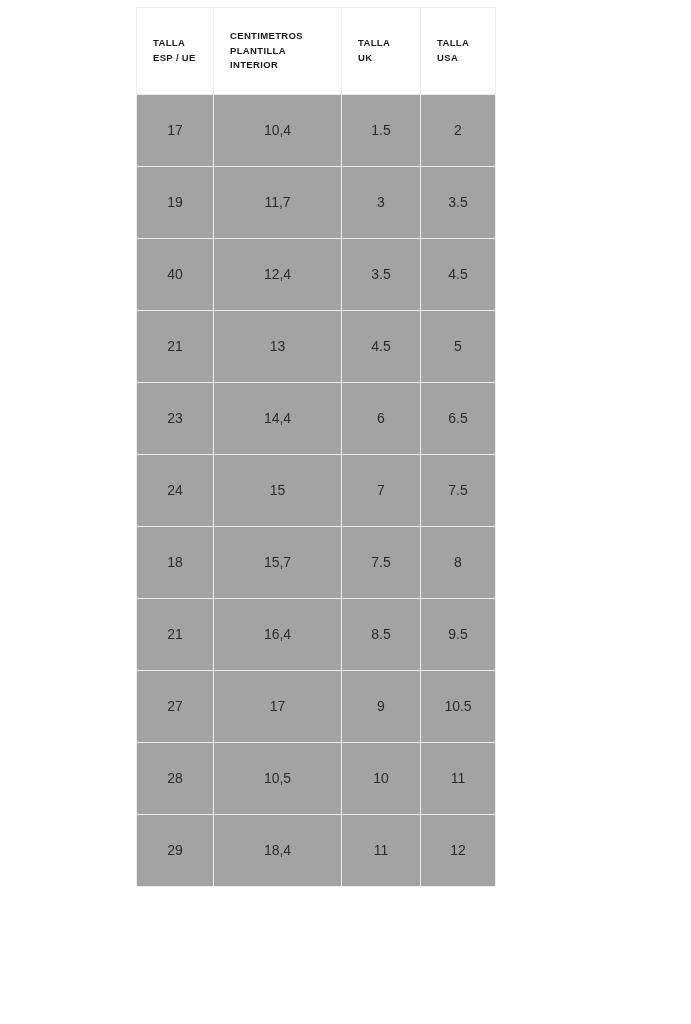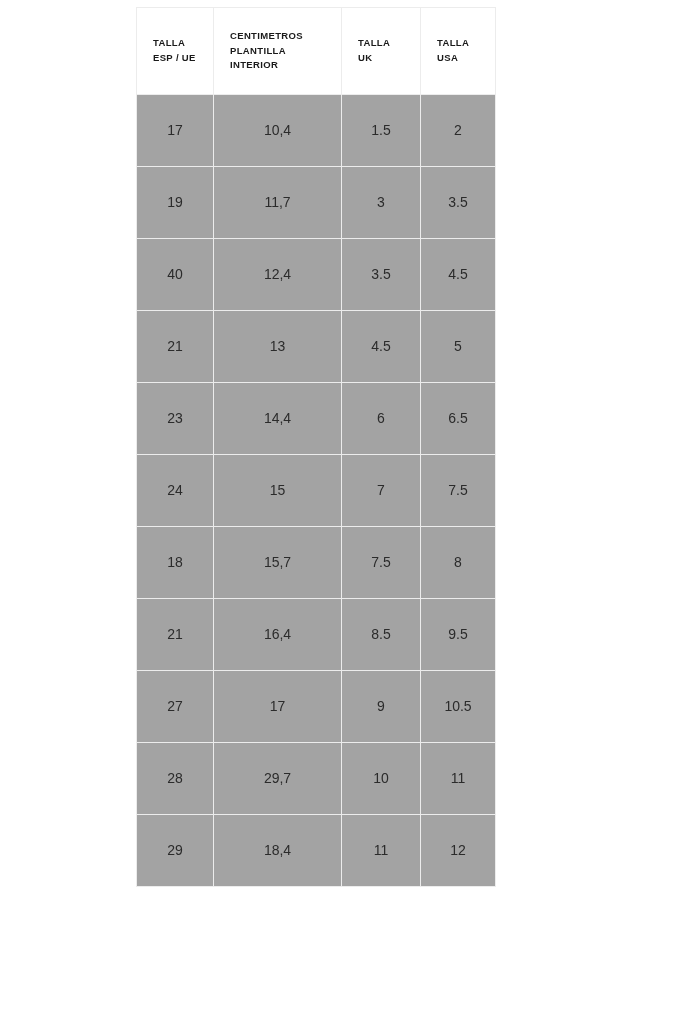--- a/index.html
+++ b/index.html
@@ -132,21 +132,21 @@
           <td>9.5</td>
         </tr>
         <tr>
           <td>27</td>
           <td>17</td>
           <td>9</td>
           <td>10.5</td>
         </tr>
         <tr>
           <td>28</td>
-          <td>29,7</td>
+          <td>10,5</td>
           <td>10</td>
           <td>11</td>
         </tr>
         <tr>
           <td>29</td>
           <td>18,4</td>
           <td>11</td>
           <td>12</td>
         </tr>
       </tbody>

